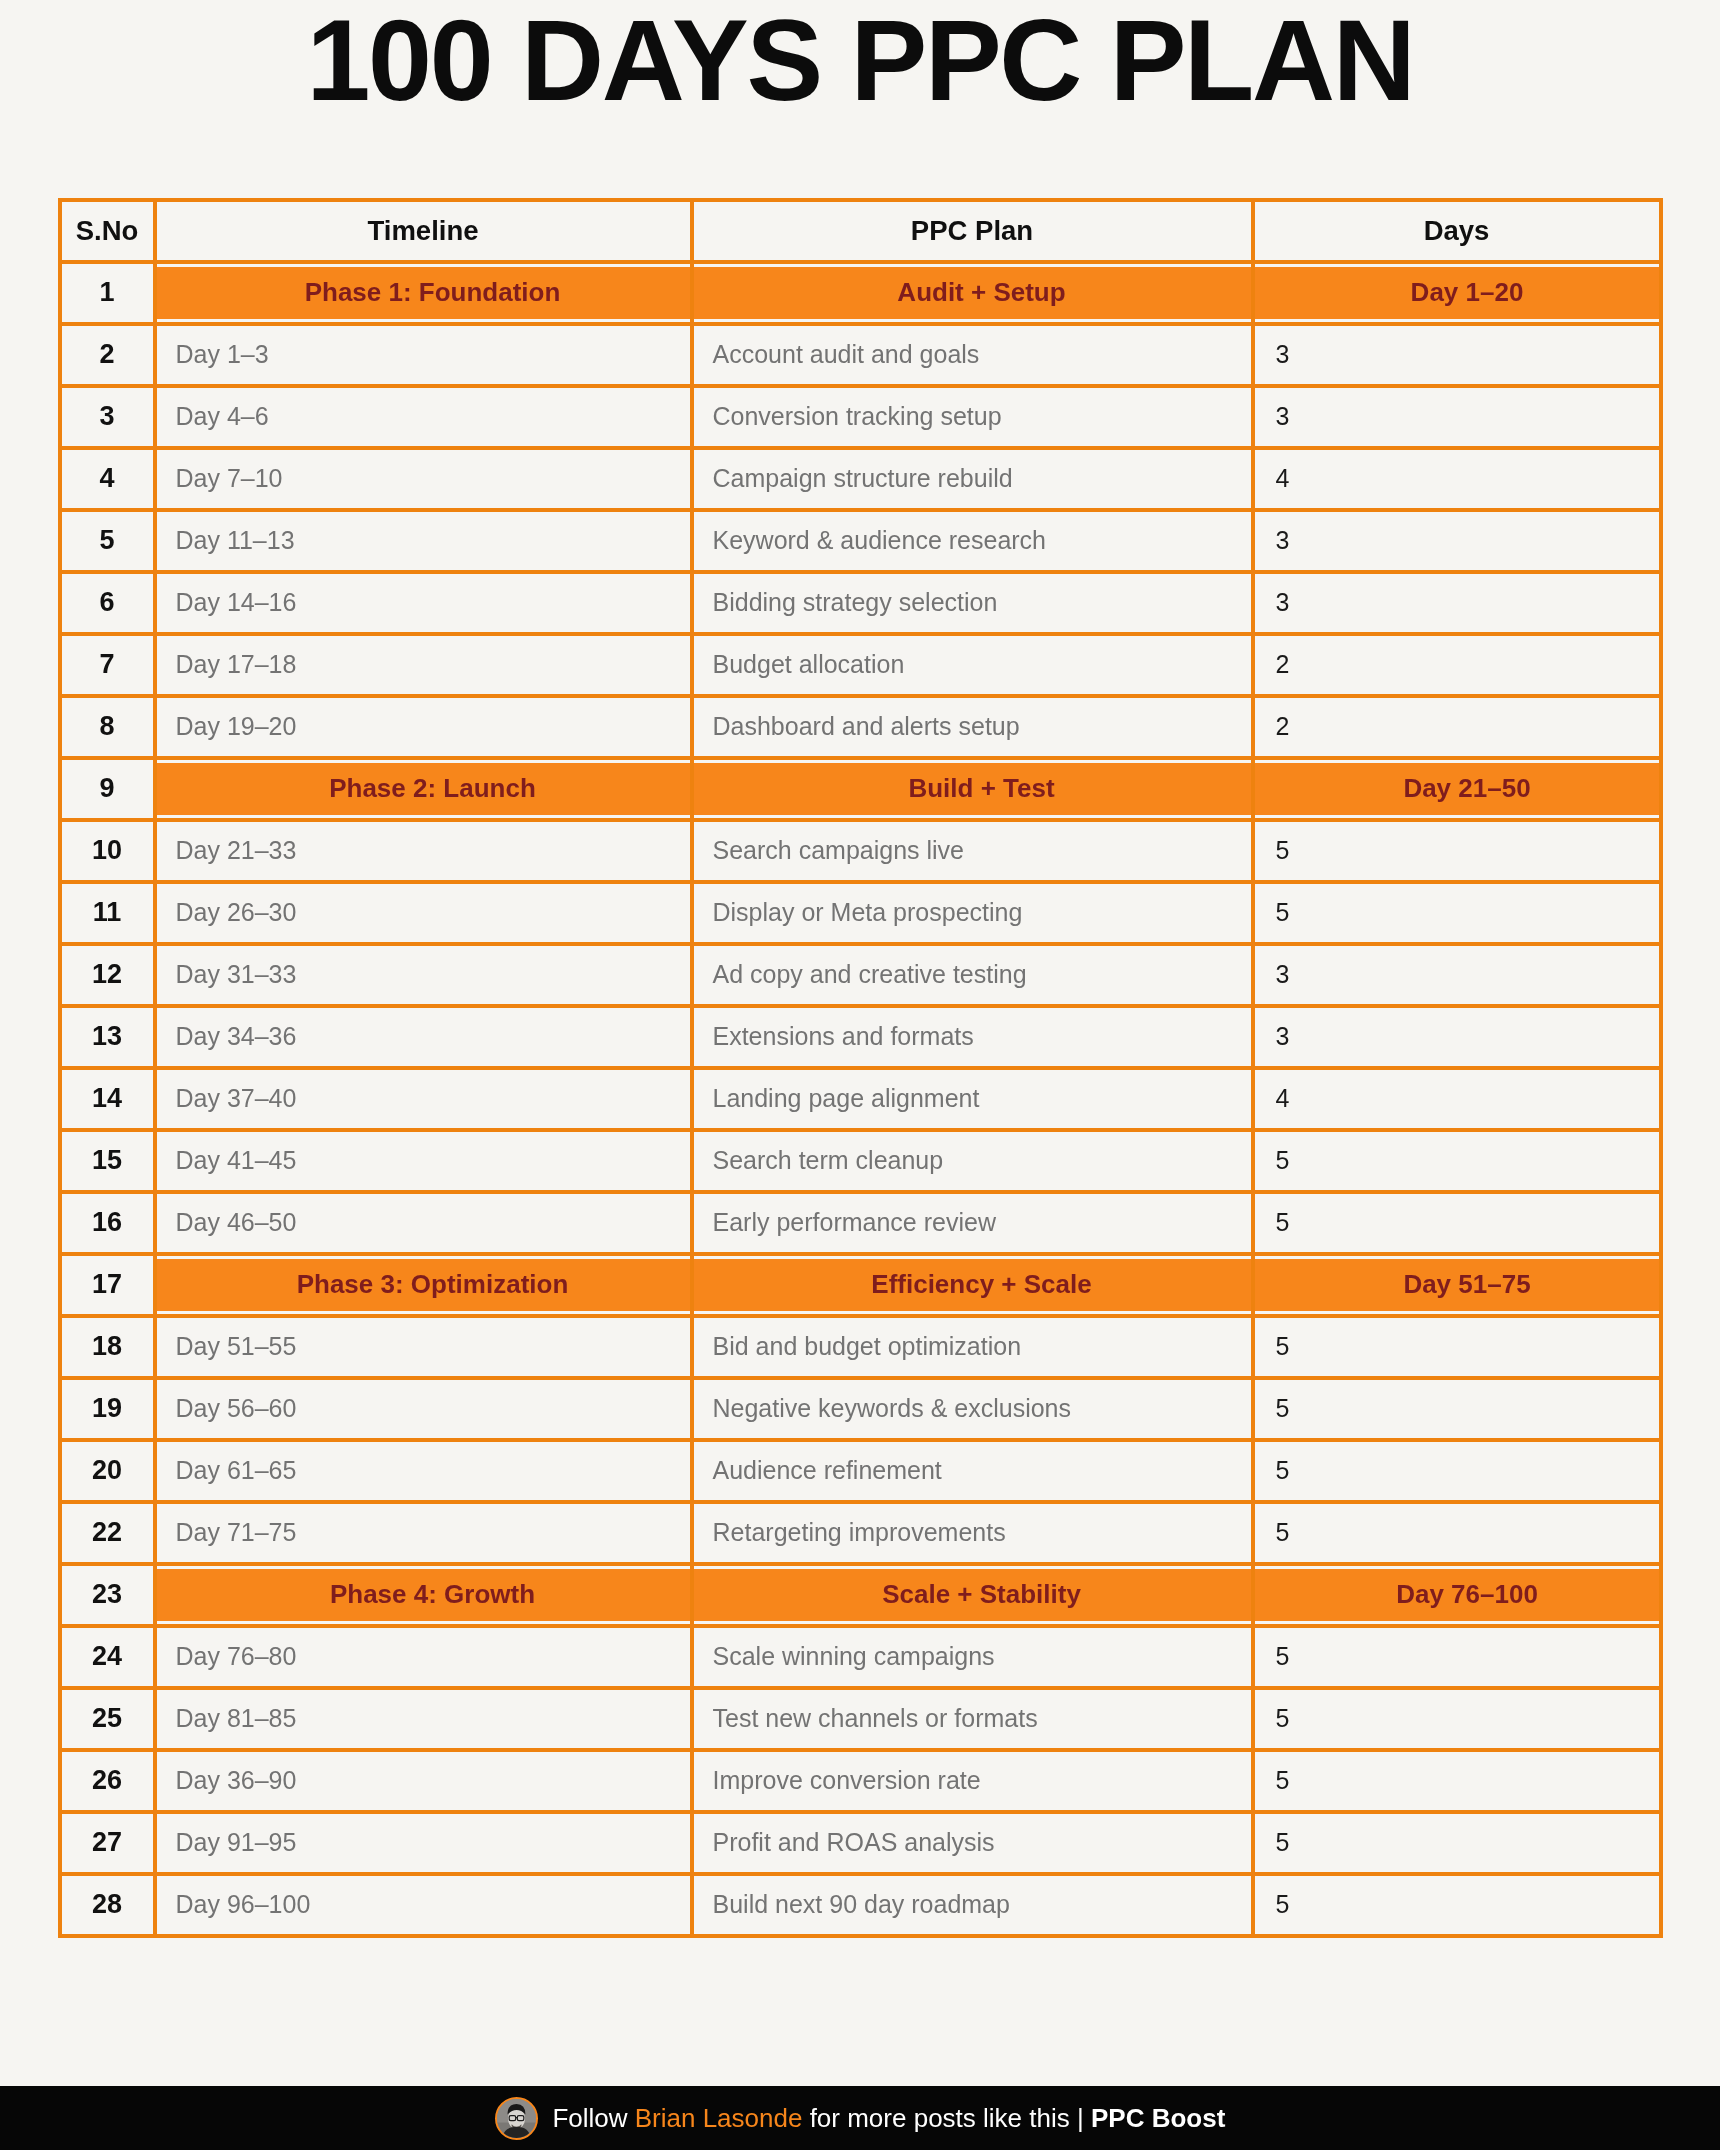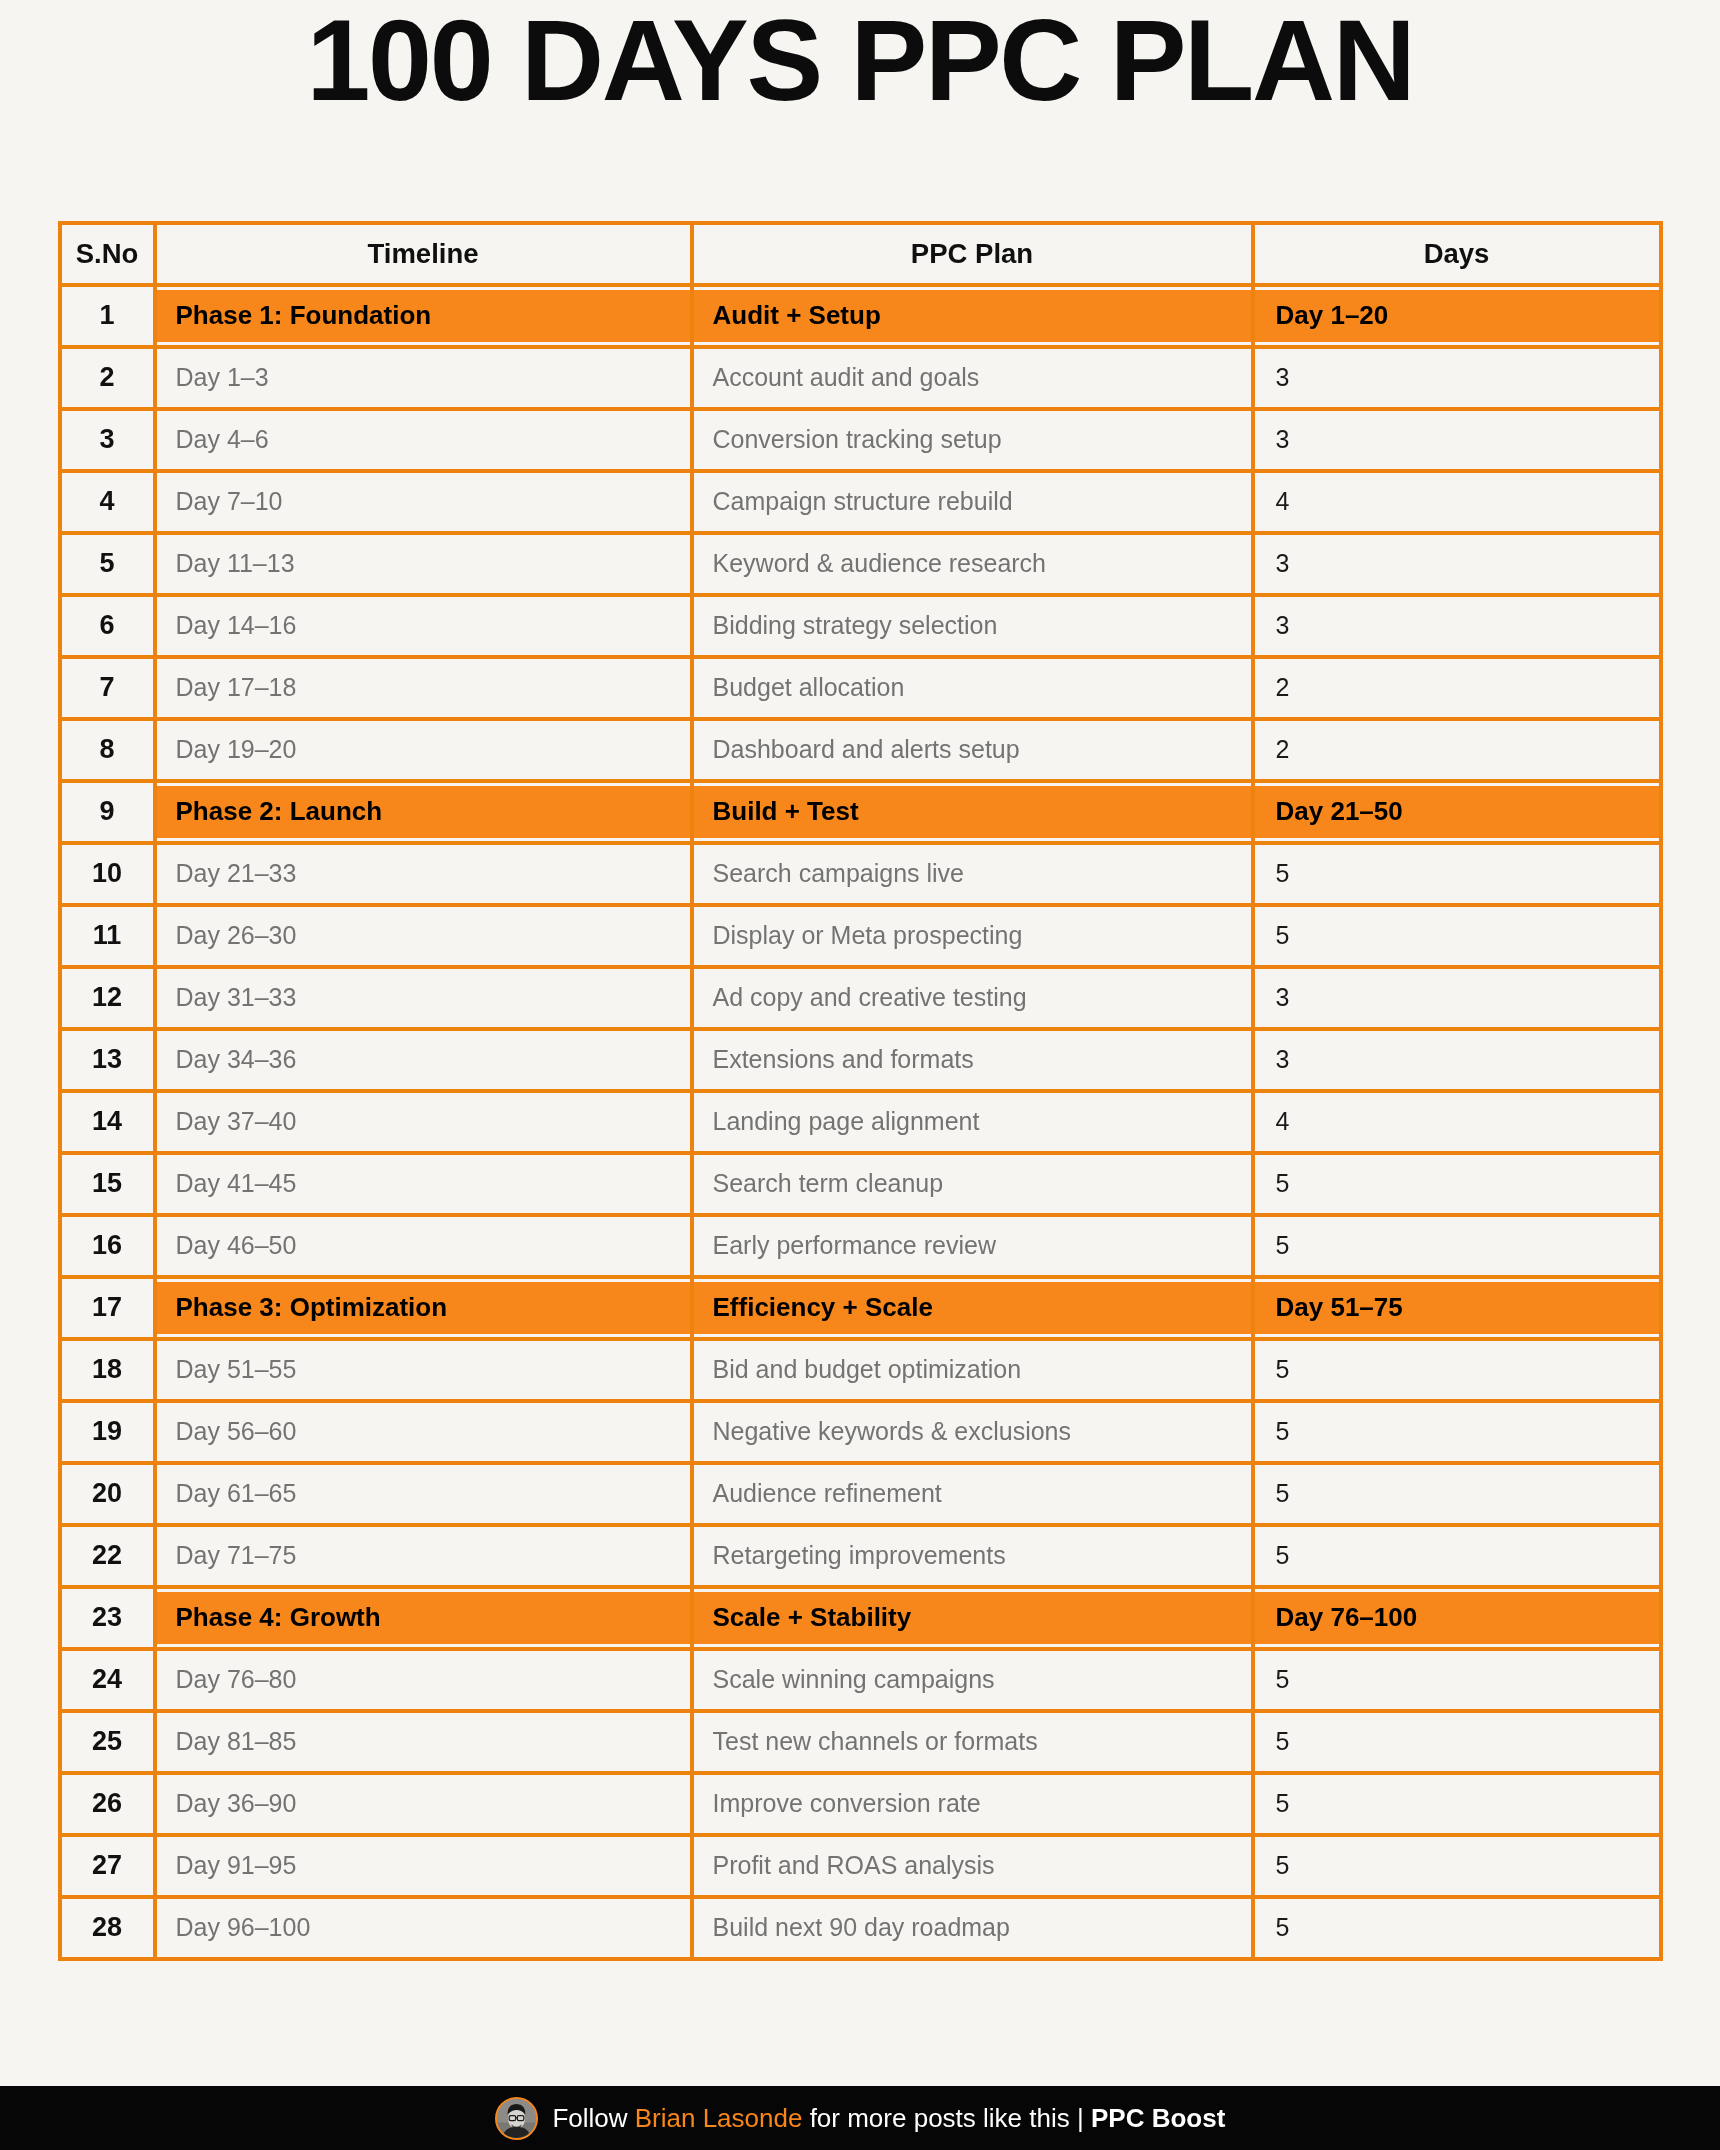--- a/index.html
+++ b/index.html
@@ -27,21 +27,21 @@
     font-size:115px;
     line-height:1.06;
     font-weight:900;
     letter-spacing:-2.3px;
     color:#0c0c0c;
   }
 
   
   table.plan-table{
     width:1601px;
-    margin:99px auto 0 auto;
+    margin:76px auto 0 auto;
     border-collapse:collapse;
     table-layout:fixed;
   }
   col.c-sno{width:95px;}
   col.c-timeline{width:537px;}
   col.c-plan{width:561px;}
   col.c-days{width:408px;}
 
   .plan-table th,
   .plan-table td{
@@ -83,23 +83,24 @@
   }
 
   
   .phase-row td.phase-fill{
     background:var(--orange-fill);
     background-clip:content-box;
     padding-top:2.8px;
     padding-bottom:2.8px;
   }
   .phase-row td.phase-fill .cell-text{
-    color:#000000;
+    color:#7f1d1d;
     font-weight:700;
     font-size:26px;
+    text-align:center;
   }
 
   
   .footer{
     position:absolute;
     left:0;bottom:0;
     width:100%;
     height:65px;
     background:var(--footer-bg);
     display:flex;

